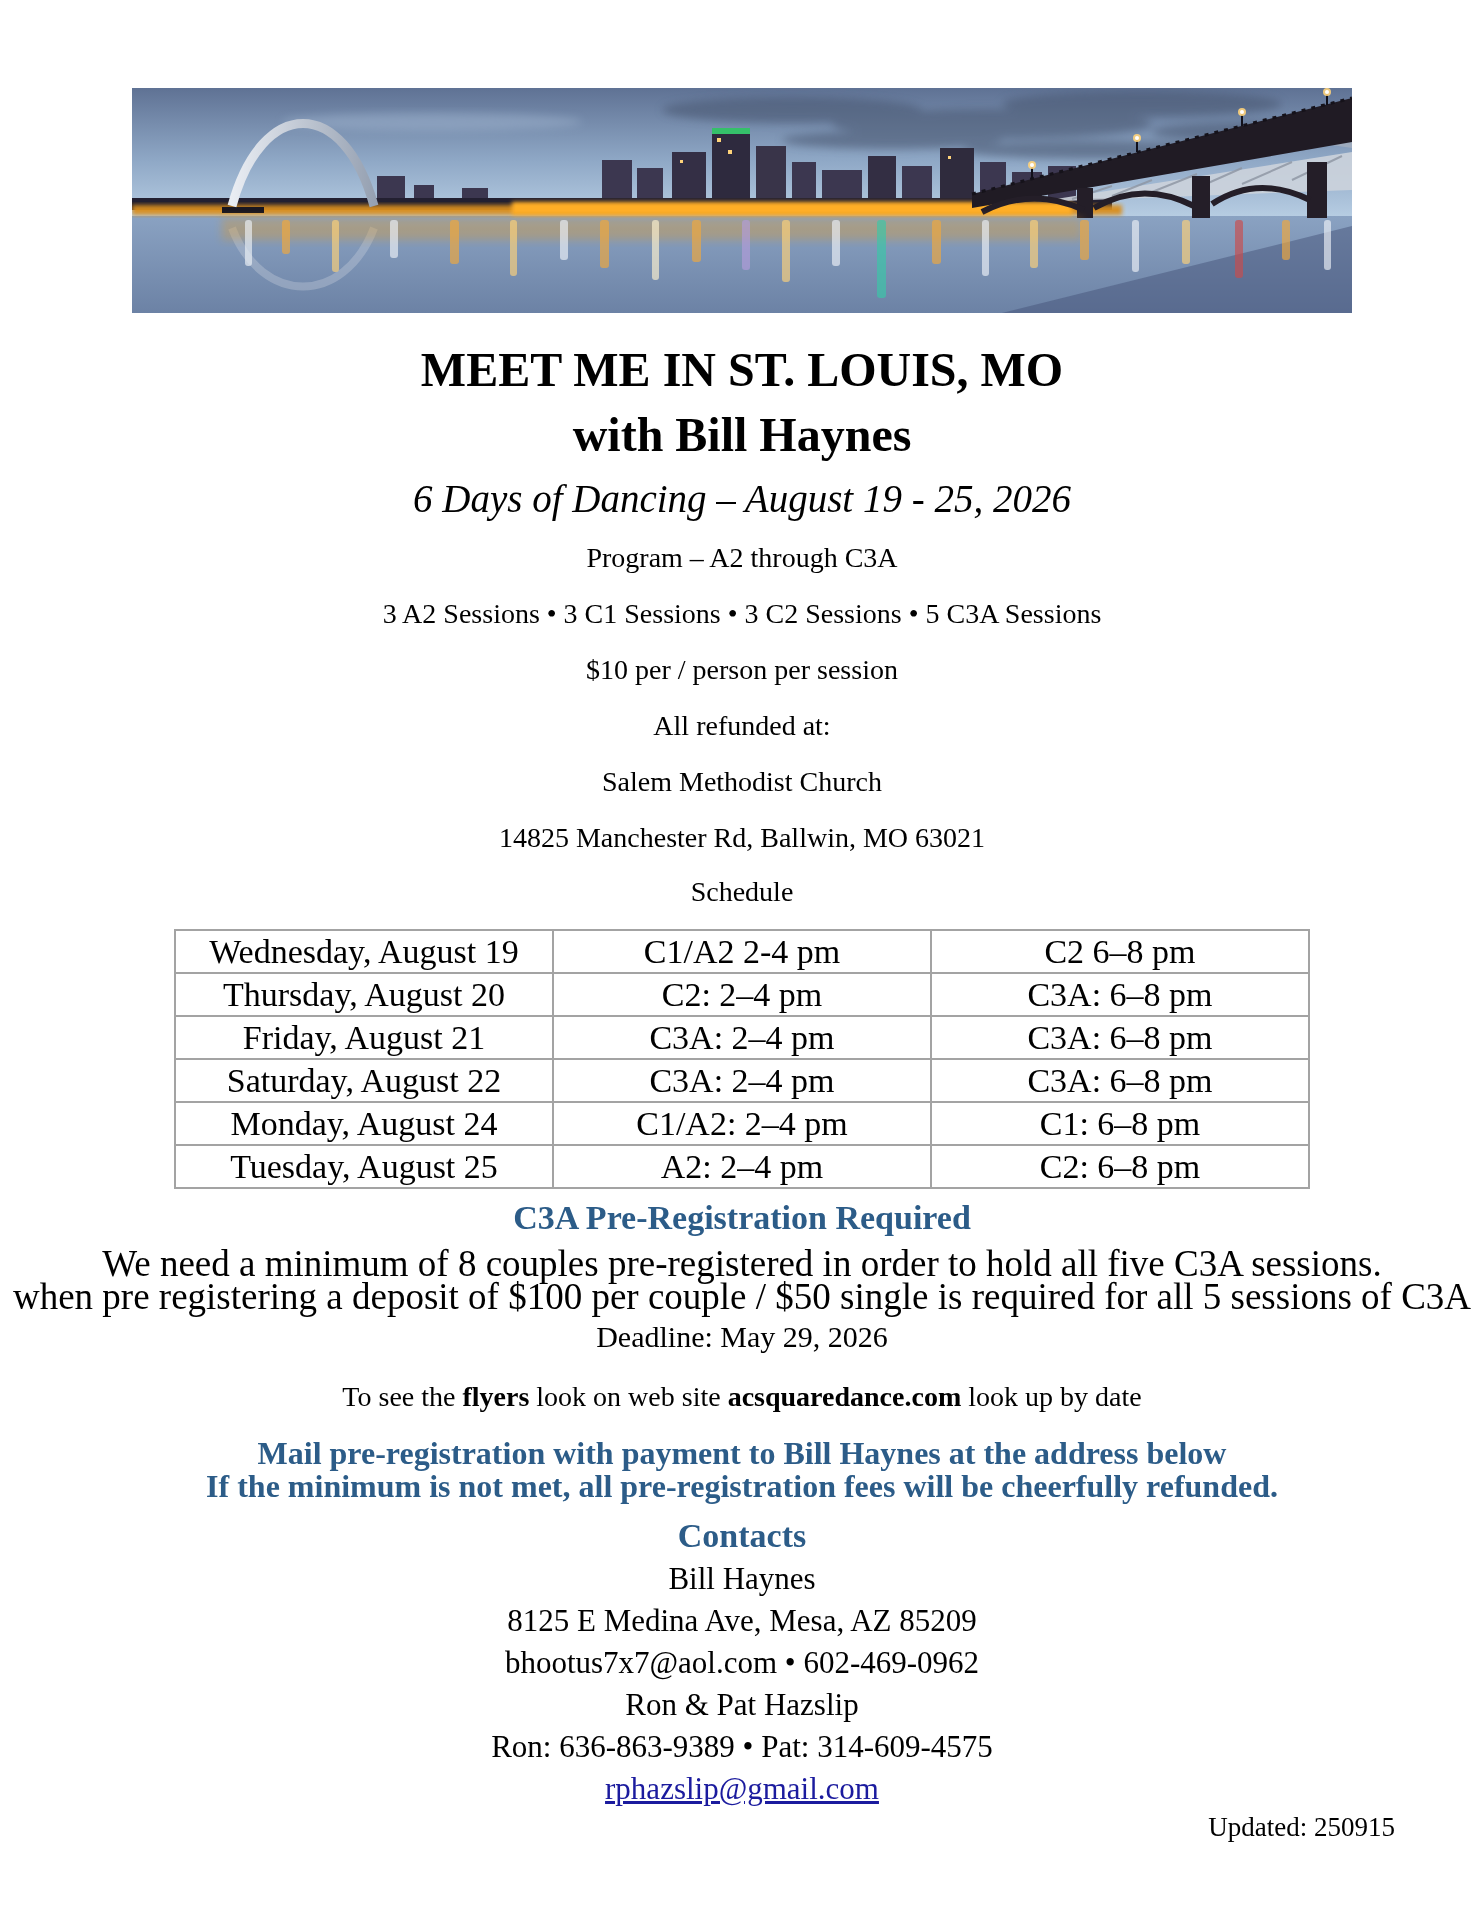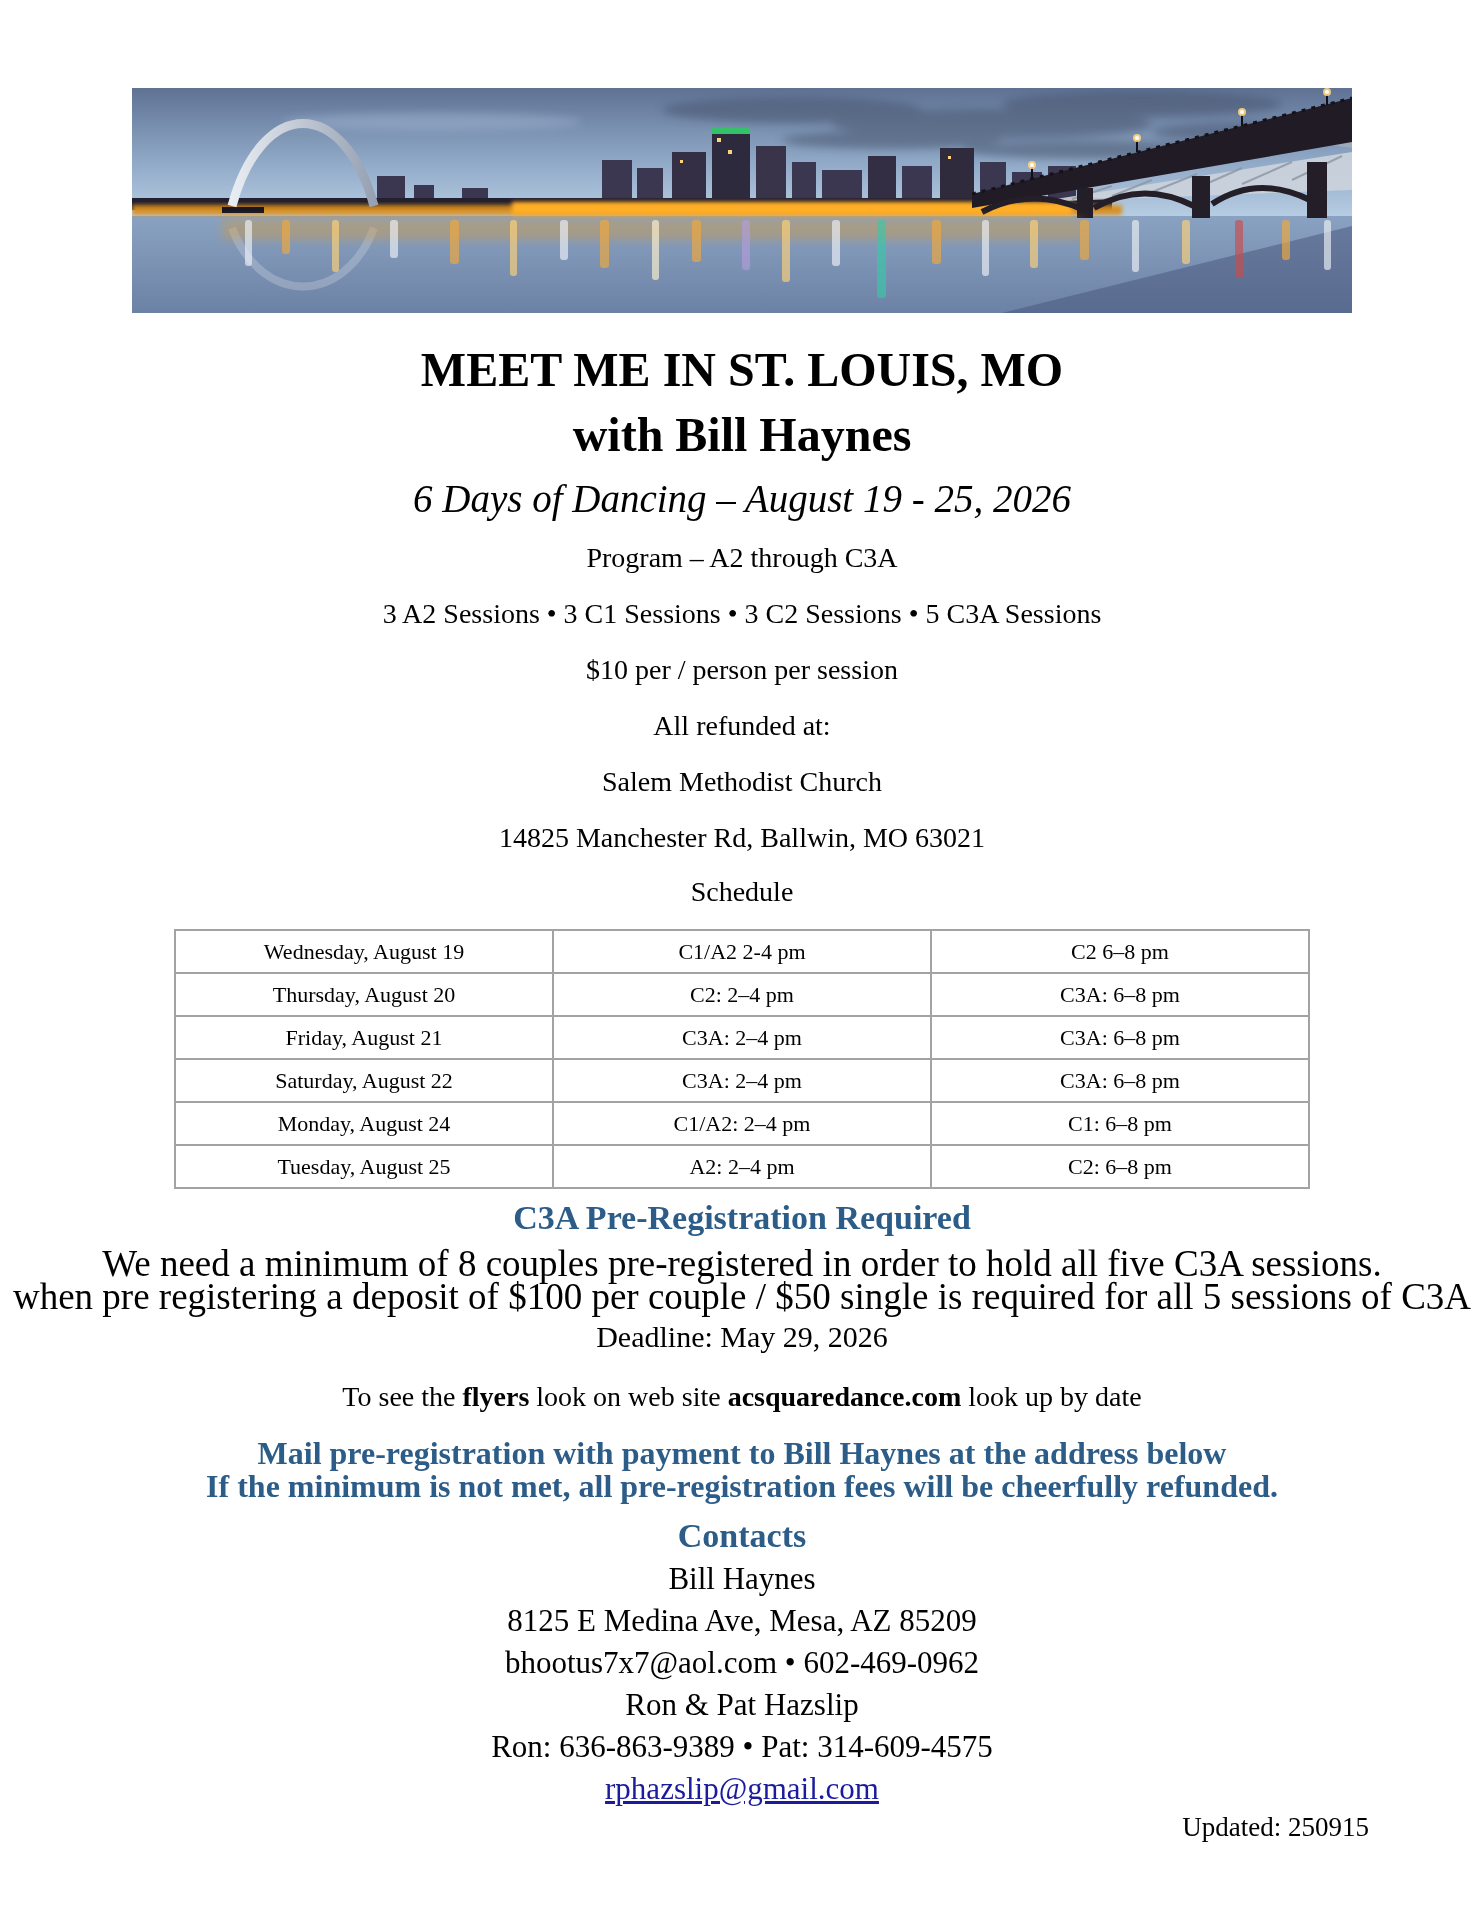--- a/index.html
+++ b/index.html
@@ -15,37 +15,37 @@
   .title2 { font-size:48px; font-weight:bold; margin-top:12px; line-height:53px; }
   .subtitle { font-size:39px; font-style:italic; margin-top:16px; line-height:43px; }
   .body-line { font-size:28px; margin-top:20px; line-height:36px; }
   .schedule-label { font-size:28px; margin-top:20px; line-height:31px; }
 
   table.schedule { border-collapse:collapse; margin:22px auto 0 auto; table-layout:fixed; }
   table.schedule td {
     border:2px solid #a3a3a3;
     width:376px; height:41px;
     text-align:center; vertical-align:middle;
-    font-size:22px; padding:0;
+    font-size:34px; padding:0;
   }
 
   .blue { color:#2c5c88; }
   .section-heading { font-size:34px; font-weight:bold; line-height:38px; }
   .prereg-heading { margin-top:10px; }
   .para-line { font-size:37px; margin-top:0; line-height:33px; }
   .para-first { margin-top:10px; }
   .deadline { font-size:30px; margin-top:6px; line-height:36px; }
   .flyers { font-size:28px; margin-top:26px; line-height:32px; }
   .flyers .b { font-weight:bold; }
   .mail-block { margin-top:24px; }
   .mail-line { font-size:32px; font-weight:bold; line-height:33px; }
   .contacts-heading { margin-top:14px; }
   .contact-line { font-size:31px; margin-top:6px; line-height:36px; }
   a.email-link { color:#1b1b9e; text-decoration:underline; }
-  .updated { font-size:27px; text-align:right; padding-right:115px; margin-top:4px; line-height:32px; }
+  .updated { font-size:27px; text-align:right; padding-right:89px; margin-top:4px; line-height:32px; }
 </style>
 </head>
 <body>
 
 <div class="page">
 
   <div class="photo">
     <svg viewBox="0 0 1220 225" preserveAspectRatio="none">
       <defs>
         <linearGradient id="sky" x1="0" y1="0" x2="0" y2="1">

